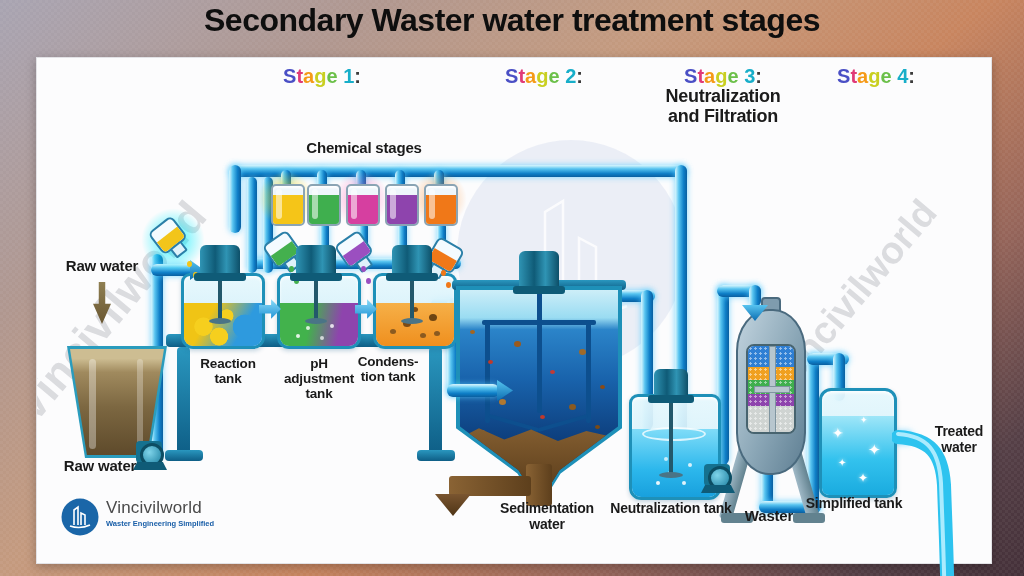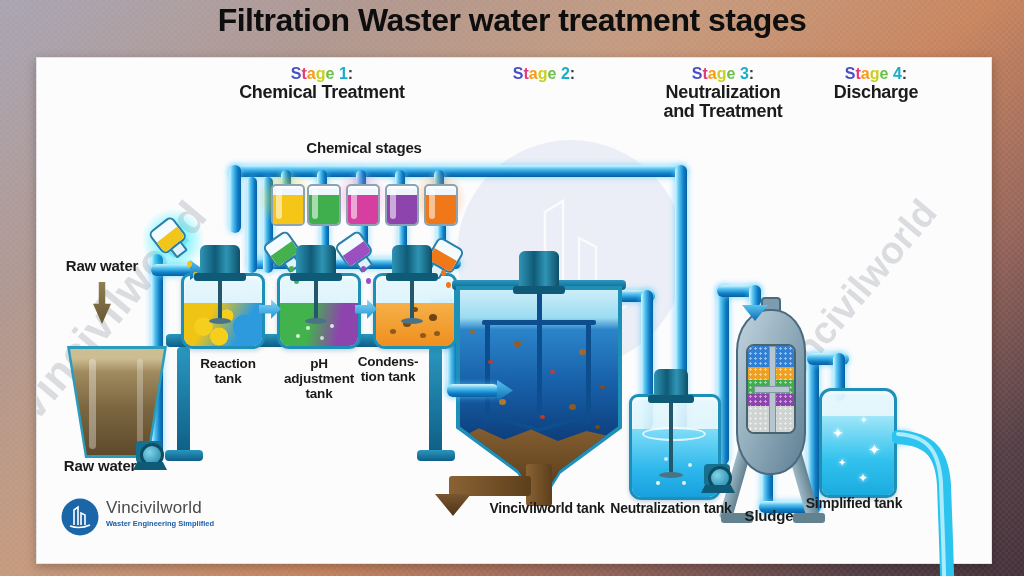--- a/index.html
+++ b/index.html
@@ -13,21 +13,21 @@
        font-size:32px;font-weight:800;color:#0e0e0e;letter-spacing:-.5px;}
   #panel{position:absolute;left:36px;top:57px;width:954px;height:505px;
        background:#fcfcfd;border:1px solid #e2e2e6;box-shadow:0 3px 10px rgba(0,0,0,.25);overflow:hidden;}
   
   .wm{position:absolute;font-size:44px;font-weight:700;color:rgba(125,128,140,.26);
       transform-origin:left center;white-space:nowrap;z-index:0;}
   .wm-circle{position:absolute;left:420px;top:82px;width:228px;height:228px;border-radius:50%;
       background:rgba(226,231,243,.65);z-index:0;}
   
   .stage{position:absolute;top:7px;text-align:center;z-index:4;line-height:1.12;}
-  .stage-prefix{font-size:16px;font-weight:800;letter-spacing:0;}
+  .stage-prefix{font-size:20px;font-weight:800;letter-spacing:0;}
   .stage-name{font-size:18px;font-weight:800;color:#1b1b1b;letter-spacing:-.3px;line-height:1.08;}
   .lbl{position:absolute;font-weight:700;color:#1a1a1a;text-align:center;line-height:1.12;
        font-size:14px;letter-spacing:-.2px;z-index:4;}
   
   .pipe{position:absolute;border-radius:6px;z-index:1;box-shadow:0 0 6px rgba(90,205,255,.75);}
   .ph{background:linear-gradient(180deg,#c8f0fc 6%,#57c4f0 32%,#0e7ec7 72%,#0a5fa0 100%);}
   .pv{background:linear-gradient(90deg,#c8f0fc 6%,#57c4f0 32%,#0e7ec7 72%,#0a5fa0 100%);}
   .arr{position:absolute;background:linear-gradient(180deg,#57c4f0,#0b6cb0);z-index:3;
        box-shadow:0 0 5px rgba(90,205,255,.6);}
   .arr-right{clip-path:polygon(0 0,100% 50%,0 100%);}
@@ -102,50 +102,48 @@
   .sparkle{position:absolute;color:#fff;z-index:3;text-shadow:0 0 4px rgba(255,255,255,.9);}
   
   .logo{position:absolute;left:24px;top:440px;z-index:4;display:flex;align-items:flex-start;}
   .logo-text{margin-left:7px;}
   .logo-name{font-size:17px;color:#4a4a4a;font-weight:400;letter-spacing:.2px;}
   .logo-tag{font-size:7.5px;color:#1a5fa8;font-weight:700;margin-top:1px;}
 </style>
 </head>
 <body>
 
-<div class="title">Filtration Waster water treatment stages</div>
+<div class="title">Secondary Waster water treatment stages</div>
 
 <div id="panel">
 
   <div class="wm" style="left:-14px;top:332px;transform:rotate(-50deg);">Vincivilworld</div>
   <div class="wm" style="left:742px;top:305px;font-size:38px;transform:rotate(-50deg);">Vincivilworld</div>
   <div class="wm-circle">
     <svg width="228" height="228" viewBox="0 0 228 228">
       <g stroke="#ffffff" fill="none" stroke-width="2.5" opacity="0.8">
         <path d="M88 168 V72 l18 -11 V168"></path>
           <path d="M122 168 V98 l17 9 V168"></path>
         <path d="M60 172 q58 16 110 -6"></path>
       </g>
     </svg>
   </div>
 
   <div class="stage" style="left:185px;width:200px;">
     <div class="stage-prefix"><span style="color: rgb(74, 79, 197);">S</span><span style="color: rgb(224, 58, 120);">t</span><span style="color: rgb(245, 154, 23);">a</span><span style="color: rgb(201, 207, 33);">g</span><span style="color: rgb(108, 192, 74);">e</span><span style="color: rgb(51, 51, 51);"> </span><span style="color: rgb(23, 174, 201);">1</span><span style="color: rgb(58, 58, 58);">:</span></div>
-    <div class="stage-name">Chemical Treatment</div>
   </div>
   <div class="stage" style="left:407px;width:200px;">
     <div class="stage-prefix"><span style="color: rgb(74, 79, 197);">S</span><span style="color: rgb(224, 58, 120);">t</span><span style="color: rgb(245, 154, 23);">a</span><span style="color: rgb(201, 207, 33);">g</span><span style="color: rgb(108, 192, 74);">e</span><span style="color: rgb(51, 51, 51);"> </span><span style="color: rgb(23, 174, 201);">2</span><span style="color: rgb(58, 58, 58);">:</span></div>
   </div>
   <div class="stage" style="left:611px;width:150px;">
     <div class="stage-prefix"><span style="color: rgb(74, 79, 197);">S</span><span style="color: rgb(224, 58, 120);">t</span><span style="color: rgb(245, 154, 23);">a</span><span style="color: rgb(201, 207, 33);">g</span><span style="color: rgb(108, 192, 74);">e</span><span style="color: rgb(51, 51, 51);"> </span><span style="color: rgb(23, 174, 201);">3</span><span style="color: rgb(58, 58, 58);">:</span></div>
-    <div class="stage-name">Neutralization and Treatment</div>
+    <div class="stage-name">Neutralization and Filtration</div>
   </div>
   <div class="stage" style="left:769px;width:140px;">
     <div class="stage-prefix"><span style="color: rgb(74, 79, 197);">S</span><span style="color: rgb(224, 58, 120);">t</span><span style="color: rgb(245, 154, 23);">a</span><span style="color: rgb(201, 207, 33);">g</span><span style="color: rgb(108, 192, 74);">e</span><span style="color: rgb(51, 51, 51);"> </span><span style="color: rgb(23, 174, 201);">4</span><span style="color: rgb(58, 58, 58);">:</span></div>
-    <div class="stage-name">Discharge</div>
   </div>
 
   <div class="lbl" style="left:257px;top:82px;width:140px;font-size:15px;">Chemical stages</div>
 
   <div class="pipe pv" style="left:114px;top:196px;width:12px;height:206px;"></div>
   <div class="pipe ph" style="left:114px;top:206px;width:40px;height:12px;"></div>
   <div class="arr arr-right" style="left:153px;top:202px;width:14px;height:20px;"></div>
   <div class="pipe ph" style="left:192px;top:107px;width:458px;height:12px;"></div>
   <div class="pipe pv" style="left:192px;top:107px;width:12px;height:68px;"></div>
   <div class="pipe pv" style="left:244px;top:112px;width:10px;height:20px;"></div>
@@ -298,21 +296,21 @@
       <div class="sed-bar" style="left:18%;top:66%;width:33%;height:4px;transform:rotate(16deg);"></div>
       <div class="sed-bar" style="left:49%;top:66%;width:33%;height:4px;transform:rotate(-16deg);"></div>
       <div class="sed-dots" style="left:10px;top:40px;"></div>
       <div class="sed-sludge"></div>
     </div>
   </div>
   <div class="motor" style="left:482px;top:193px;width:40px;height:37px;"></div>
   <div class="sludge-pipe" style="left:489px;top:406px;width:26px;height:42px;"></div>
   <div class="sludge-pipe" style="left:412px;top:418px;width:82px;height:20px;"></div>
   <div class="sludge-arrow" style="left:398px;top:436px;width:36px;height:22px;"></div>
-  <div class="lbl" style="left:450px;top:443px;width:120px;">Vincivilworld tank</div>
+  <div class="lbl" style="left:450px;top:443px;width:120px;">Sedimentation water</div>
 
   <div class="glass" style="left:592px;top:336px;width:86px;height:100px;">
     <div class="liquid" style="height:68%;background:linear-gradient(180deg,#7fdcf8,#2cb7ec 60%,#18a0dd);"></div>
     <div style="position:absolute;left:10px;top:30px;width:60px;height:10px;border-radius:50%;border:2px solid rgba(255,255,255,.75);"></div>
     <div style="position:absolute;left:24px;bottom:12px;width:4px;height:4px;border-radius:50%;background:rgba(255,255,255,.9);
          box-shadow:12px -10px 0 rgba(255,255,255,.8),26px 0 0 rgba(255,255,255,.85),8px -24px 0 rgba(255,255,255,.7),32px -18px 0 rgba(255,255,255,.8);"></div>
   </div>
   <div class="shaft" style="left:632px;top:336px;height:82px;"></div>
   <div class="paddle" style="left:622px;top:414px;width:24px;"></div>
   <div class="motor" style="left:617px;top:311px;width:34px;height:28px;"></div>
@@ -332,31 +330,32 @@
     <div class="filter-window">
       <div class="flayer" style="height:24%;background-color:#2f7fd4;"></div>
       <div class="flayer" style="height:15%;background-color:#f0a020;"></div>
       <div class="flayer" style="height:17%;background-color:#3faf4e;"></div>
       <div class="flayer" style="height:14%;background-color:#8e44ad;"></div>
       <div class="flayer" style="height:30%;background-color:#cfd4d2;"></div>
       <div style="position:absolute;left:45%;top:0;width:5px;height:100%;background:#b7c6ce;border:1px solid #7f95a0;"></div>
       <div style="position:absolute;left:12%;top:46%;width:76%;height:5px;background:#b7c6ce;border:1px solid #7f95a0;"></div>
     </div>
   </div>
-  <div class="lbl" style="left:702px;top:450px;width:60px;font-size:15px;">Sludge</div>
+  <div class="lbl" style="left:702px;top:450px;width:60px;font-size:15px;">Waster</div>
 
   <div class="glass" style="left:782px;top:330px;width:72px;height:104px;border-radius:12px 12px 10px 10px;">
     <div class="liquid" style="height:76%;background:linear-gradient(180deg,#9fe6f8,#33c2ee 55%,#1aabdf);"></div>
     <span class="sparkle" style="left:10px;top:34px;font-size:14px;">✦</span>
     <span class="sparkle" style="left:38px;top:24px;font-size:9px;">✦</span>
     <span class="sparkle" style="left:46px;top:50px;font-size:15px;">✦</span>
     <span class="sparkle" style="left:16px;top:66px;font-size:10px;">✦</span>
     <span class="sparkle" style="left:36px;top:80px;font-size:12px;">✦</span>
   </div>
   <div class="lbl" style="left:767px;top:438px;width:100px;">Simplified tank</div>
+  <div class="lbl" style="left:880px;top:366px;width:84px;">Treated water</div>
 
   <div class="logo">
     <svg width="38" height="38" viewBox="0 0 38 38">
       <circle cx="19" cy="19" r="18.5" fill="#1a66a8"></circle>
       <g stroke="#ffffff" fill="none" stroke-width="1.6">
         <path d="M13 27 V12 l4 -3 V27"></path>
           <path d="M20 27 V15 l4 2 V27"></path>
           <path d="M9 28 q10 3.5 20 -1"></path>
       </g>
     </svg>

